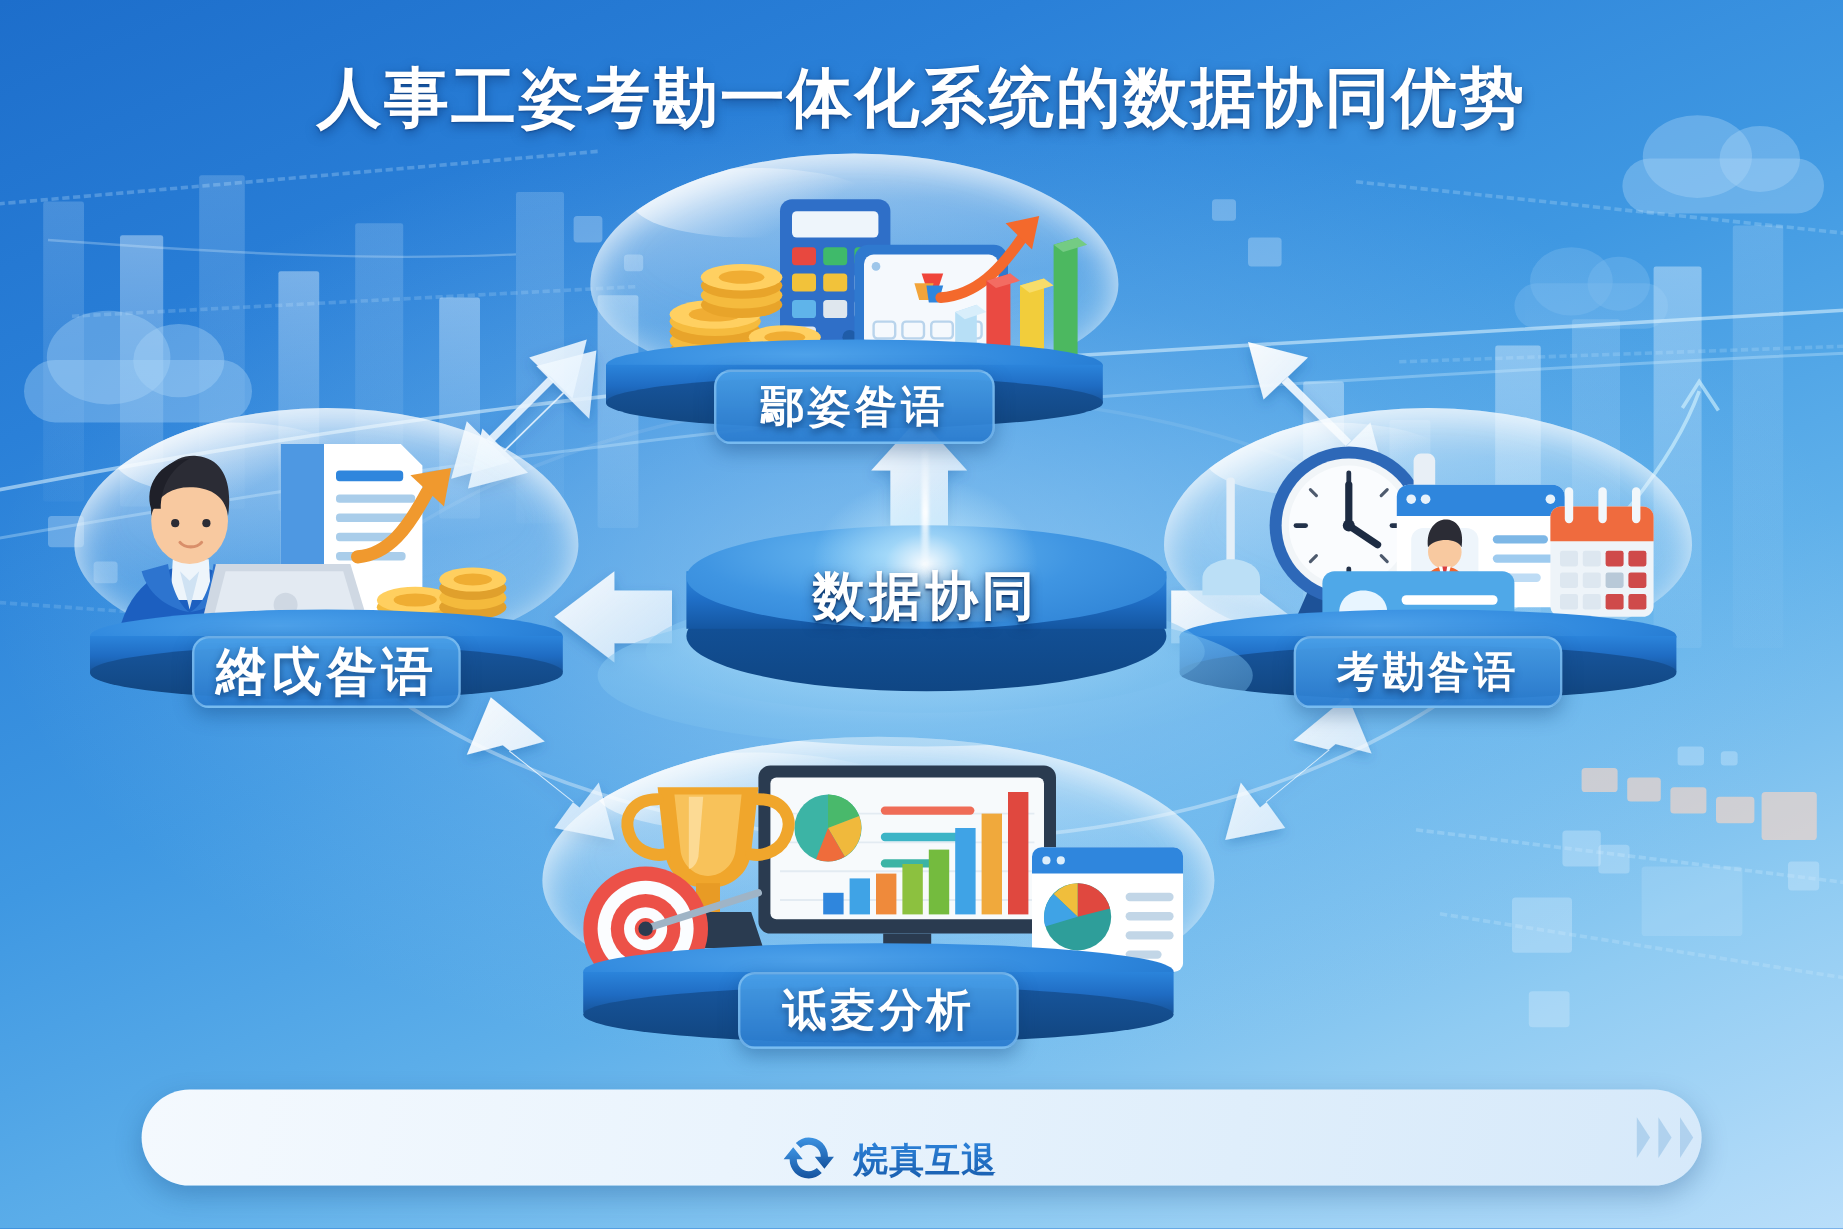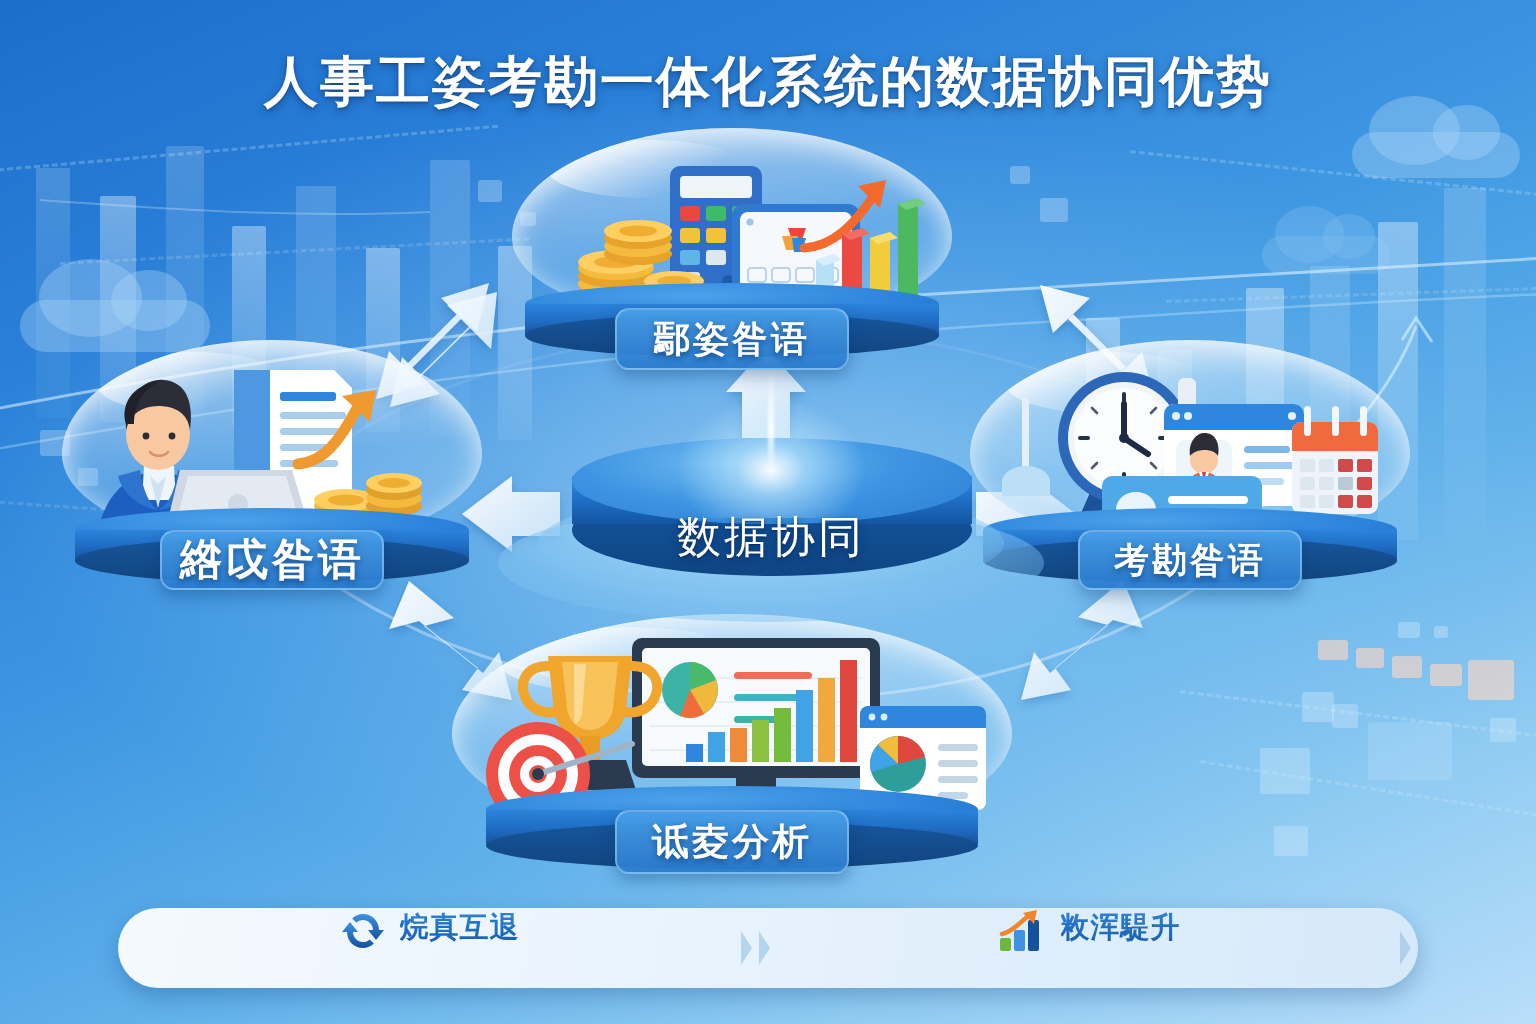--- a/index.html
+++ b/index.html
@@ -117,24 +117,23 @@
   .hub-body {
     position:absolute;
     background:linear-gradient(180deg, #2f8ade 0%, #1f6ec6 50%, #1456a1 100%);
   }
   .hub-bot {
     position:absolute; border-radius:50%;
     background:linear-gradient(180deg,#1456a1,#0f4684);
   }
   .hub-text {
     position:absolute; left:0; width:100%; text-align:center;
-    color:#fff; font-weight:normal; font-size:44px; letter-spacing:3px;
+    color:#fff; font-weight:bold; font-size:44px; letter-spacing:3px;
     text-shadow:0 4px 10px rgba(5,40,90,.65), 0 1px 2px rgba(5,40,90,.8);
     white-space:nowrap;
-    margin-top:40px;
   }
   .hub-flare {
     position:absolute; left:50%; transform:translateX(-50%);
     width:190px; height:120px;
     background:radial-gradient(ellipse at 50% 60%, rgba(255,255,255,.95) 0%, rgba(205,240,255,.55) 25%, rgba(160,220,255,0) 70%);
     pointer-events:none;
   }
   .hub-flare::before{
     content:""; position:absolute; left:50%; top:-26px; width:6px; height:110px;
     transform:translateX(-50%);
@@ -144,21 +143,21 @@
 
   
   #featurebar {
     position:absolute; left:118px; bottom:36px; width:1300px; height:80px;
     border-radius:40px;
     background:linear-gradient(100deg, #f4f9fe 0%, #eaf4fd 38%, #dfeefb 70%, #d6e9fa 100%);
     box-shadow:0 8px 22px rgba(10,55,110,.28);
     display:flex; align-items:center;
   }
   .feature {
-    flex:1; display:flex; align-items:flex-start; justify-content:center; gap:14px;
+    flex:1; display:flex; align-items:flex-end; justify-content:center; gap:14px;
     height:100%; position:relative;font-family:Liberation Mono, monospace;
   }
   .feature-label {
     font-size:29px; font-weight:bold; letter-spacing:1px;
     background:linear-gradient(180deg,#2f86dd 0%, #1558a8 100%);
     -webkit-background-clip:text; background-clip:text; color:transparent;
     white-space:nowrap;
   }
   .fsep {
     width:18px; height:34px; flex:0 0 18px; position:relative;
@@ -270,21 +269,21 @@
 
       <path d="M742,598 L742,640 L726,640 L766,684 L806,640 L790,640 L790,598 Z" opacity="0"></path>
     </g>
 
     <g fill="none" stroke="rgba(255,255,255,.35)" stroke-width="3">
       <path d="M300,560 C430,660 600,700 768,700 C936,700 1106,660 1236,560"></path>
       <path d="M300,470 C430,372 600,330 768,330 C936,330 1106,372 1236,470" opacity=".25"></path>
     </g>
   </svg>
 
-  <div class="node" style="left:512px; top:128px; width:440px; height:250px;">
+  <div class="node" style="left:492px; top:128px; width:440px; height:250px;">
     <div class="dome"></div>
 
     <svg style="position:absolute; left:30px; top:22px; width:386px; height:190px;" viewBox="0 0 386 190">
 
       <path d="M44,150 L352,150 L336,176 L58,176 Z" fill="#2f8ade"></path>
 
       <rect x="128" y="16" width="92" height="132" rx="10" fill="#2f6fc8"></rect>
       <rect x="138" y="26" width="72" height="22" rx="4" fill="#eef5fb"></rect>
       <rect x="138" y="56" width="20" height="15" rx="3" fill="#e8483f"></rect>
       <rect x="164" y="56" width="20" height="15" rx="3" fill="#3fba6a"></rect>
@@ -622,29 +621,19 @@
         <path d="M23,40 C14,40 7,33 7,24 L2,24 L10,14 L18,24 L13,24 C13,29.5 17.5,34 23,34 C25.6,34 27.9,33 29.7,31.4 L33.8,35.5 C30.9,38.3 27.1,40 23,40 Z" fill="url(#gSync)"></path>
       </svg>
       <span class="feature-label">烷真互退</span>
     </div>
 
     <div class="fsep"></div>
 
 
     <div class="fsep"></div>
 
-    <div class="feature">
-      <svg width="50" height="46" viewBox="0 0 50 46">
-        <rect x="3" y="30" width="11" height="13" rx="2" fill="#6db83c"></rect>
-        <rect x="17" y="22" width="11" height="21" rx="2" fill="#3d93e2"></rect>
-        <rect x="31" y="12" width="11" height="31" rx="2" fill="#14529e"></rect>
-        <path d="M5,26 C14,24 22,16 32,7" fill="none" stroke="#f0862c" stroke-width="4.5" stroke-linecap="round"></path>
-        <path d="M26,5 L40,2 L37,16 Z" fill="#f0862c"></path>
-      </svg>
-      <span class="feature-label">敉浑騠升</span>
-    </div>
 
     <div class="fsep"></div>
 
 
   </div>
 
 </div>
 
 </body></html>

